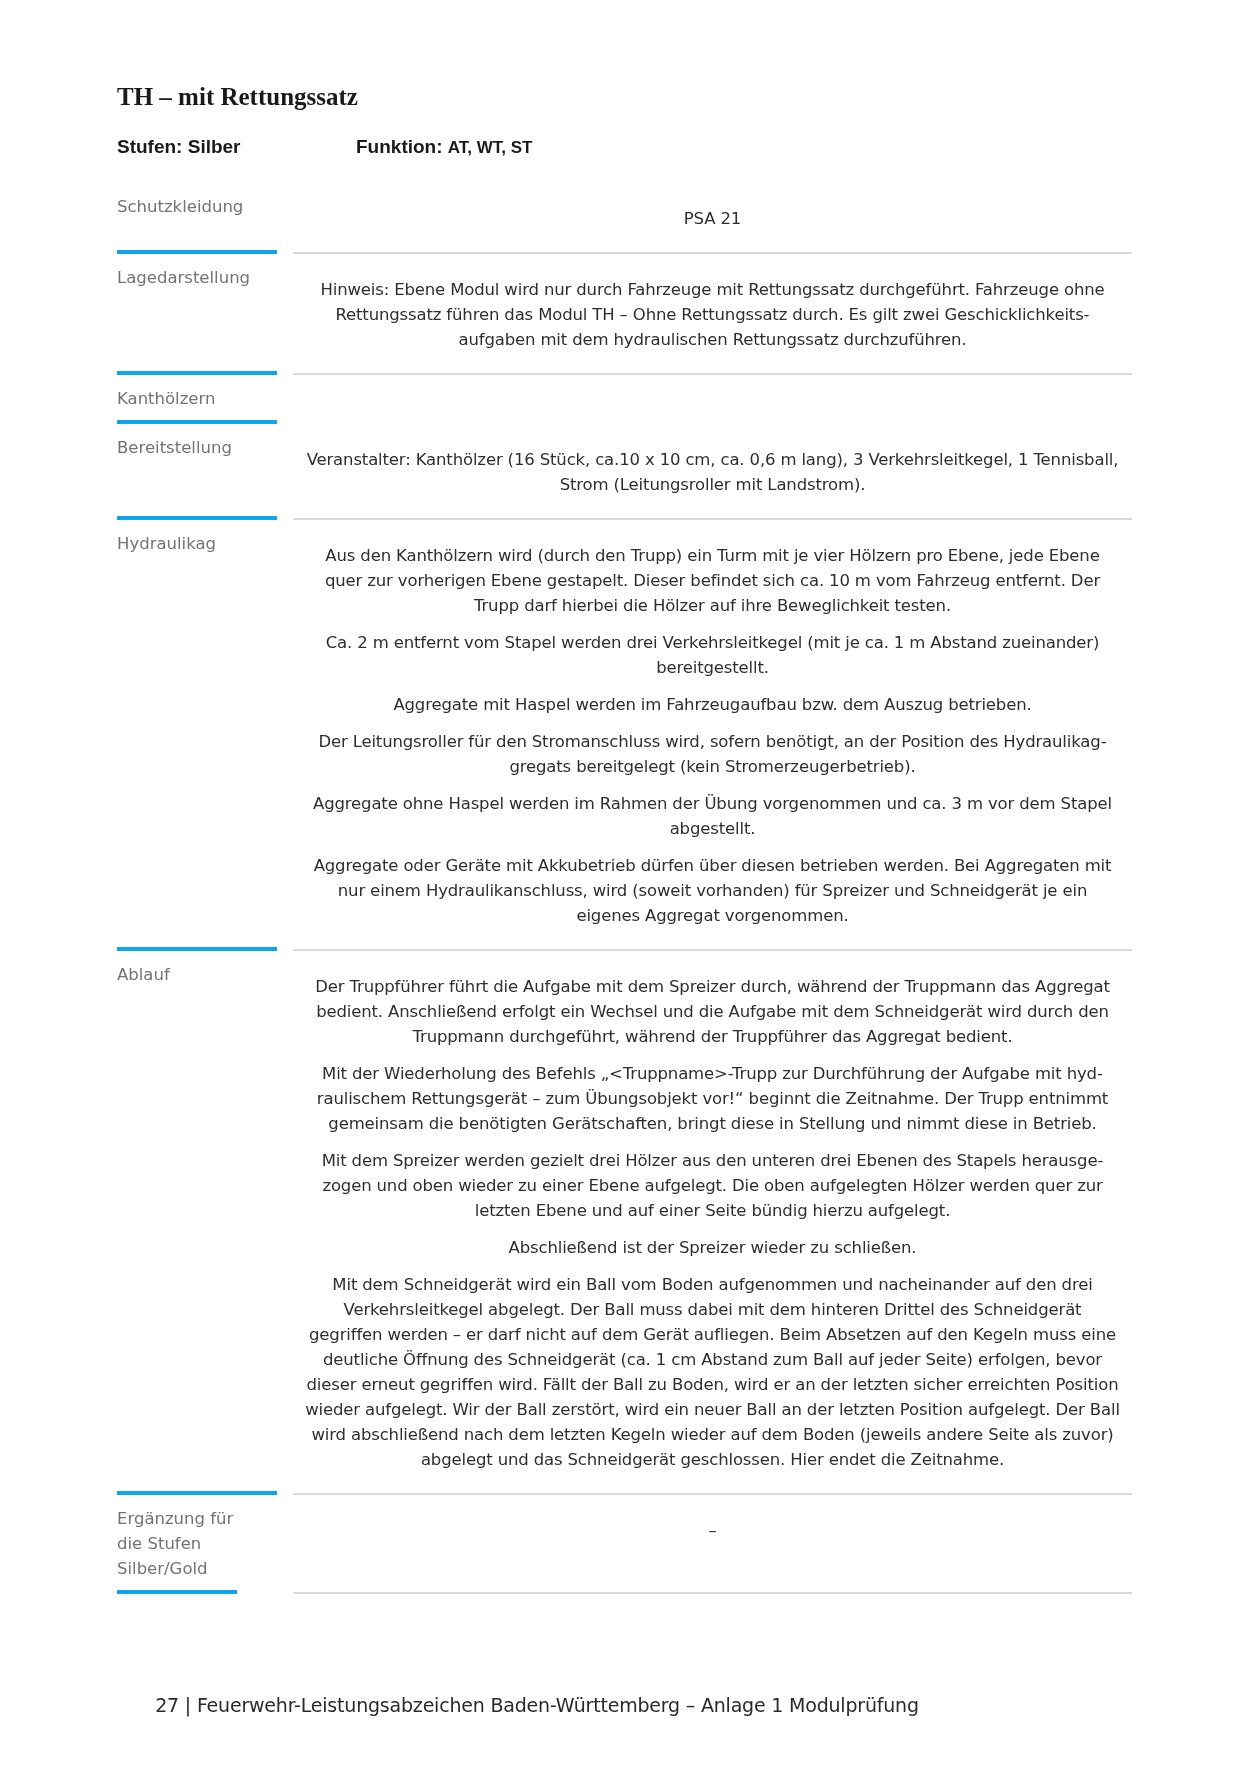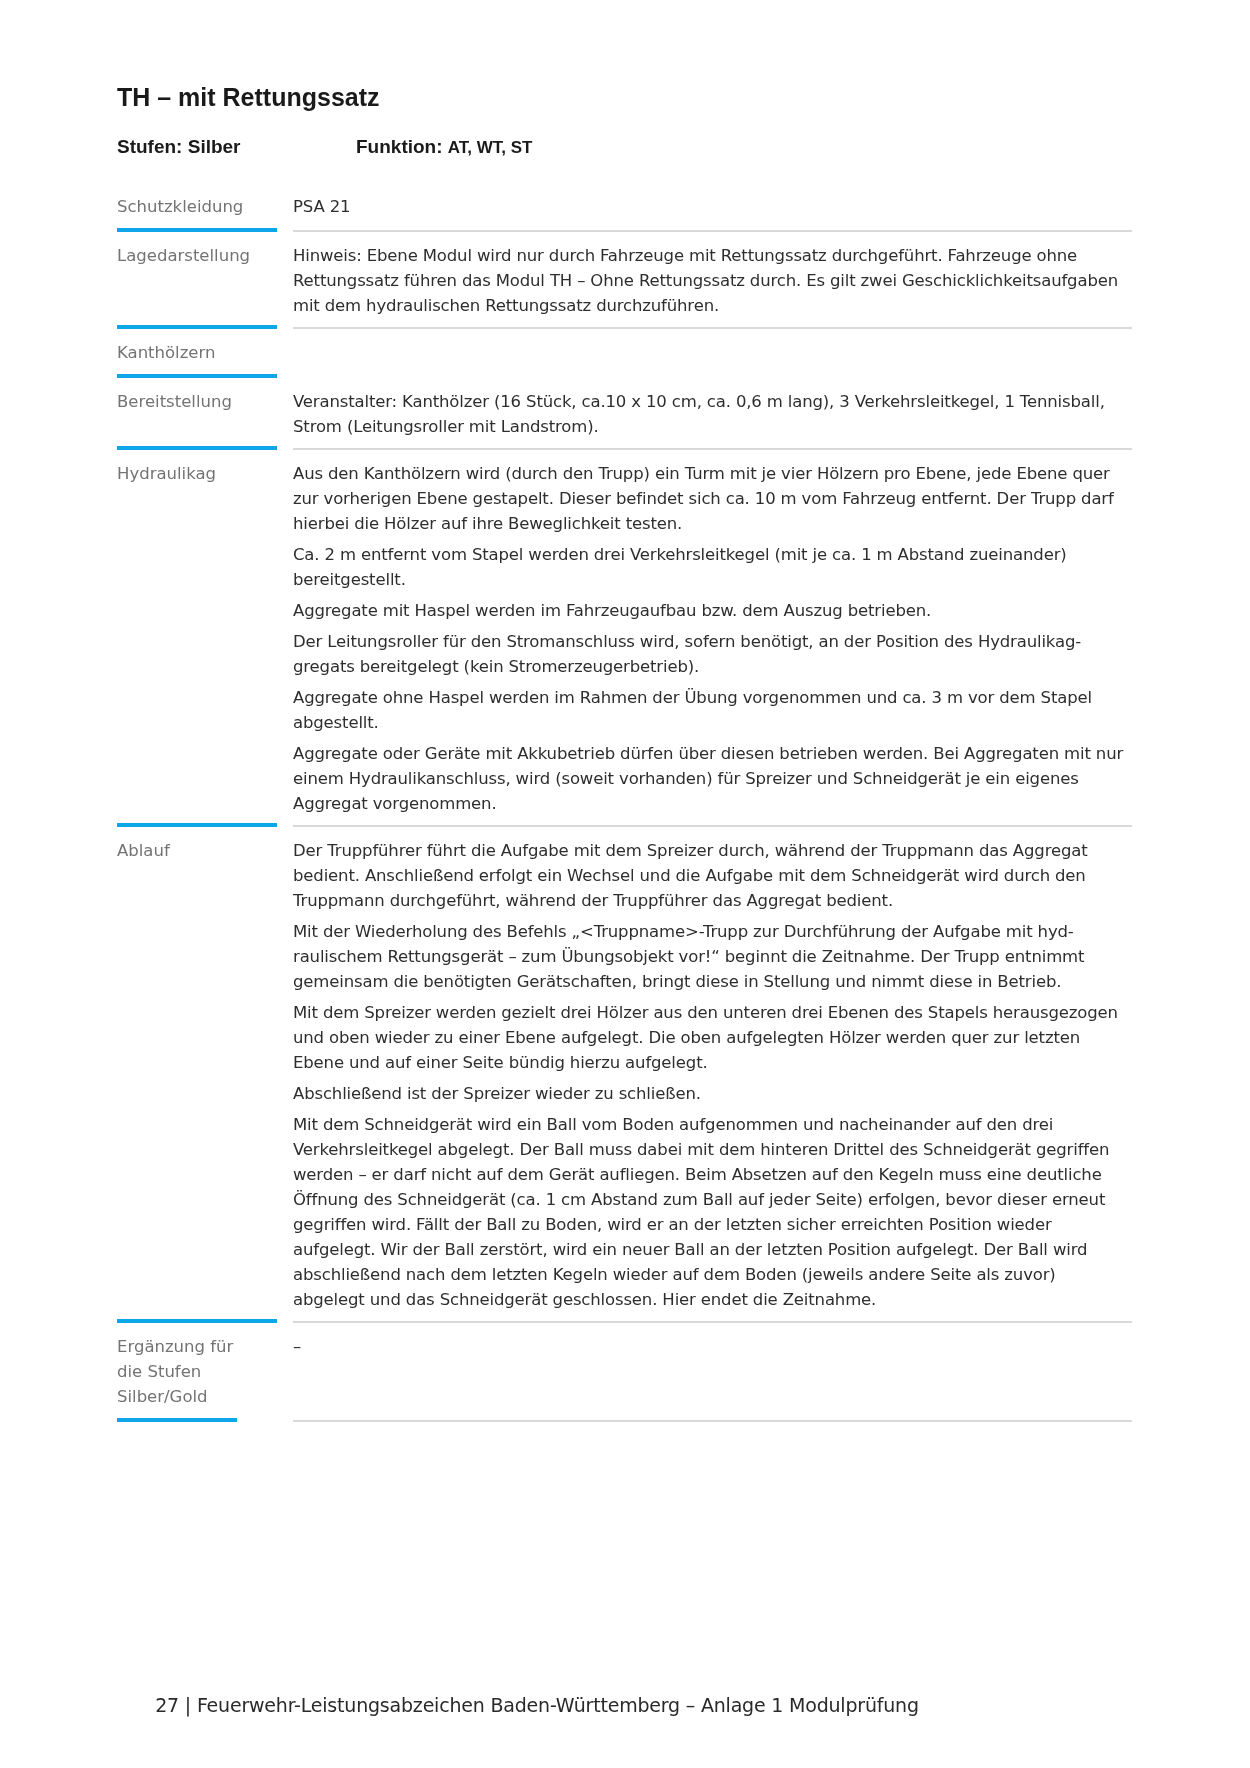--- a/index.html
+++ b/index.html
@@ -3,21 +3,21 @@
 <meta charset="utf-8">
 <style>
   html, body { margin: 0; padding: 0; background: #ffffff; }
   body {
     width: 1250px; height: 1768px; position: relative; overflow: hidden;
     font-family: "DejaVu Sans", "Liberation Sans", sans-serif;
     color: #2a2a2a;
   }
   .title {
     position: absolute; left: 117px; top: 83px;
-    font-family: Liberation Sans, sans-serif;
+    font-family: Liberation Serif, serif;
     font-size: 25px; font-weight: bold; color: #1a1a1a; margin: 0;
   }
   .subhead {
     position: absolute; top: 136px; left: 117px; width: 1000px;
     font-family: "Liberation Sans", sans-serif;
     font-size: 19px; font-weight: bold; color: #1a1a1a;
   }
   .subhead .stufen { position: absolute; left: 0; top: 0; }
   .subhead .funktion { position: absolute; left: 239px; top: 0; }
   .subhead .funktion .fvals { font-size: 17px; }
@@ -33,21 +33,21 @@
     font-size: 16.5px; line-height: 25px; color: #737373;
   }
   .value-cell {
     flex: 1 1 auto;
     border-bottom: 2px solid #d9d9d9;
     padding: 4px 0 9px 0;
     font-size: 16.5px; line-height: 25px; color: #2e2e2e;
     letter-spacing: -0.15px;
   }
   .row + .row .label-cell, .row + .row .value-cell { padding-top: 11px; }
-  .value-cell p { margin: 0; }
+  .value-cell p { margin: 12px; text-align: center; }
   .value-cell p + p { margin-top: 6px; }
 
   .footer {
     position: absolute; left: 0; width: 1074px; top: 1694px;
     text-align: center; font-size: 19px; color: #2a2a2a;
     font-family: "DejaVu Sans", sans-serif; letter-spacing: -0.2px;
   }
 </style>
 </head>
 <body>

